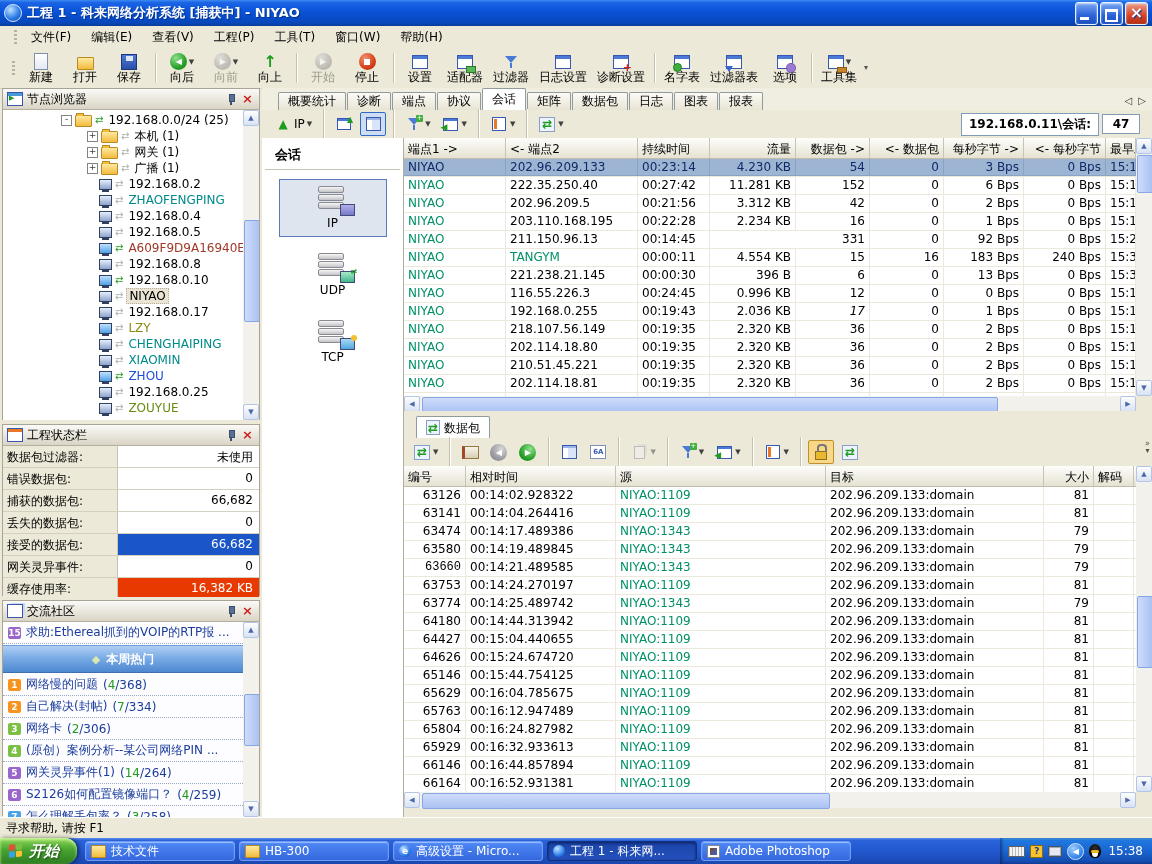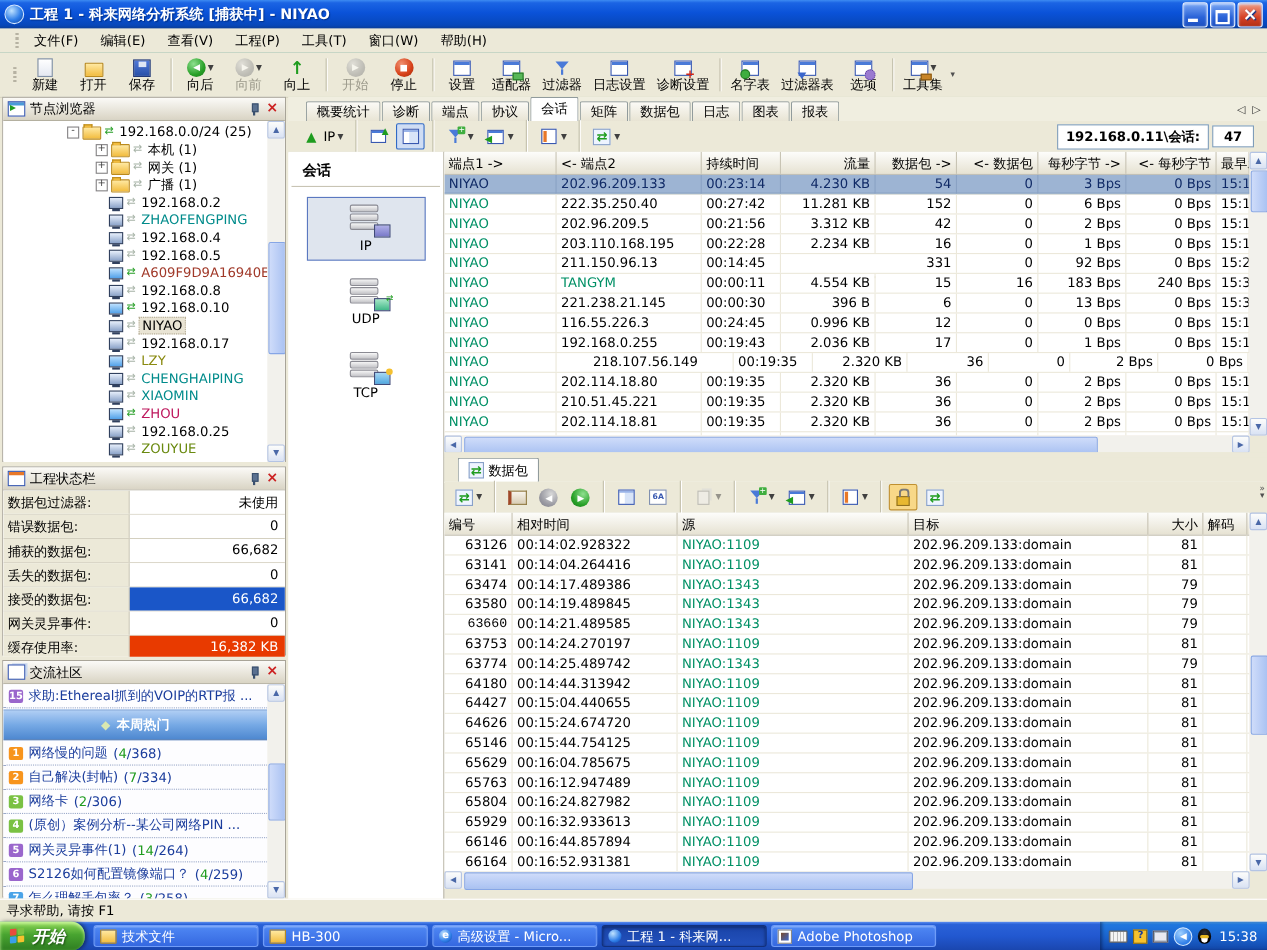--- a/index.html
+++ b/index.html
@@ -453,21 +453,21 @@
           <div class="trow">
             <span style="width: 9px; flex: 0 0 auto;"></span>
             <span class="tpc"></span>
             <span class="tarrow gray">⇄</span>
             <span class="sel-span" style="color: rgb(0, 139, 139);">XIAOMIN</span>
           </div>
           <div class="trow">
             <span style="width: 9px; flex: 0 0 auto;"></span>
             <span class="tpc b"></span>
             <span class="tarrow green">⇄</span>
-            <span class="sel-span" style="color: #be185d;">ZHOU</span>
+            <span class="sel-span" style="color: #1d4ed8;">ZHOU</span>
           </div>
           <div class="trow">
             <span style="width: 9px; flex: 0 0 auto;"></span>
             <span class="tpc"></span>
             <span class="tarrow gray">⇄</span>
             <span class="sel-span">192.168.0.25</span>
           </div>
           <div class="trow">
             <span style="width: 9px; flex: 0 0 auto;"></span>
             <span class="tpc"></span>
@@ -779,29 +779,29 @@
           <span class="c r" style="width: 74px;">0</span>
           <span class="c r" style="width: 80px;">0 Bps</span>
           <span class="c r" style="width: 82px;">0 Bps</span>
           <span class="c" style="width: 30px;">15:11:1</span>
         </div>
         <div class="drw">
           <span class="c g" style="width: 102px;">NIYAO</span>
           <span class="c" style="width: 132px;">192.168.0.255</span>
           <span class="c" style="width: 72px;">00:19:43</span>
           <span class="c r" style="width: 86px;">2.036 KB</span>
-          <span class="c r" style="width: 74px;">17</span>
+          <span class="c r" style="width: 74px; font-style: italic;">17</span>
           <span class="c r" style="width: 74px;">0</span>
           <span class="c r" style="width: 80px;">1 Bps</span>
           <span class="c r" style="width: 82px;">0 Bps</span>
           <span class="c" style="width: 30px;">15:15:3</span>
         </div>
         <div class="drw">
           <span class="c g" style="width: 102px;">NIYAO</span>
-          <span class="c" style="width: 132px; margin-left: 29px;">218.107.56.149</span>
+          <span class="c" style="width: 132px;">218.107.56.149</span>
           <span class="c" style="width: 72px;">00:19:35</span>
           <span class="c r" style="width: 86px;">2.320 KB</span>
           <span class="c r" style="width: 74px;">36</span>
           <span class="c r" style="width: 74px;">0</span>
           <span class="c r" style="width: 80px;">2 Bps</span>
           <span class="c r" style="width: 82px;">0 Bps</span>
           <span class="c" style="width: 30px;">15:15:3</span>
         </div>
         <div class="drw">
           <span class="c g" style="width: 102px;">NIYAO</span>

